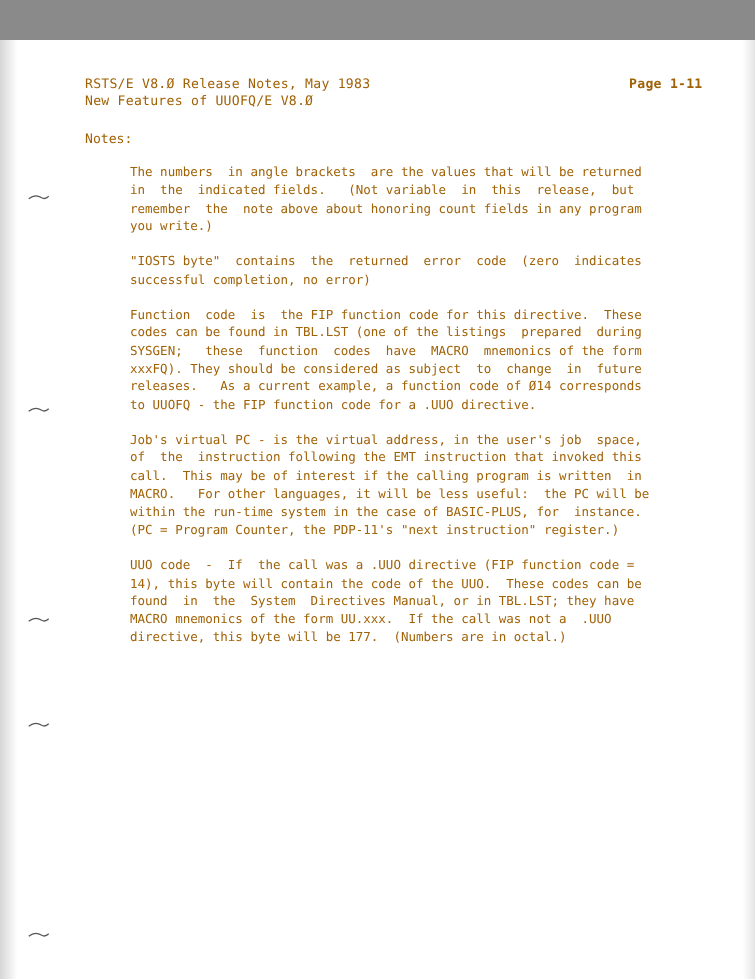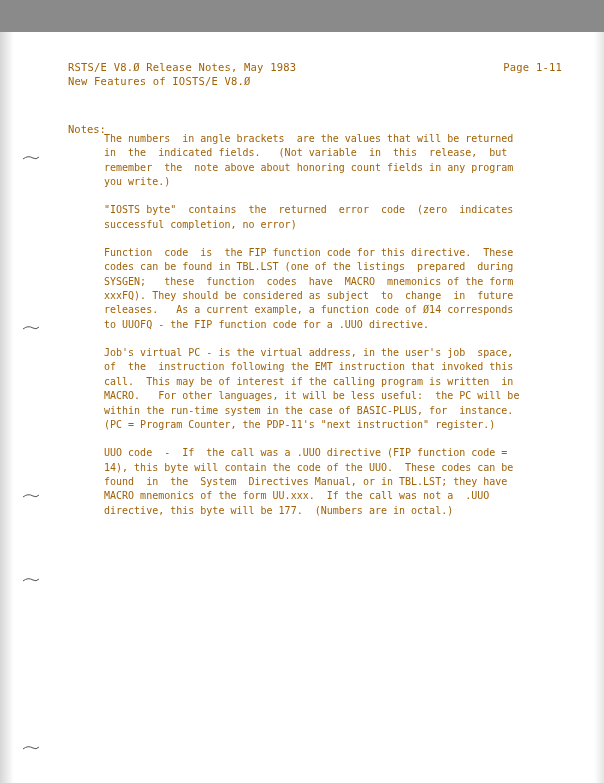--- a/index.html
+++ b/index.html
@@ -48,26 +48,27 @@
     display: flex;
     justify-content: space-between;
     align-items: flex-start;
   }
   .header-left-lines div {
     white-space: pre;
   }
   .header-page {
     white-space: pre;
     padding-right: 6px;
+    font-weight: bold;
   }
 
   .notes-label {
     position: absolute;
     left: 68px;
-    top: 90px;
+    top: 72px;
     font-size: 10.5px;
     line-height: 14px;
     white-space: pre;
   }
 
   .body {
     position: absolute;
     left: 104px;
     top: 100px;
     width: 438px;
@@ -93,21 +94,21 @@
 </style>
 </head>
 <body>
 
 <div class="page">
 
   <div class="header">
     <div class="header-row">
       <div class="header-left-lines">
         <div>RSTS/E V8.Ø Release Notes, May 1983</div>
-        <div>New Features of IOSTS/E V8.Ø</div>
+        <div>New Features of UUOFQ/E V8.Ø</div>
       </div>
       <div class="header-page">Page 1-11</div>
     </div>
   </div>
 
   <div class="notes-label">Notes:</div>
 
   <div class="body">
     <p class="para">The numbers  in angle brackets  are the values that will be returned
 in  the  indicated fields.   (Not variable  in  this  release,  but

